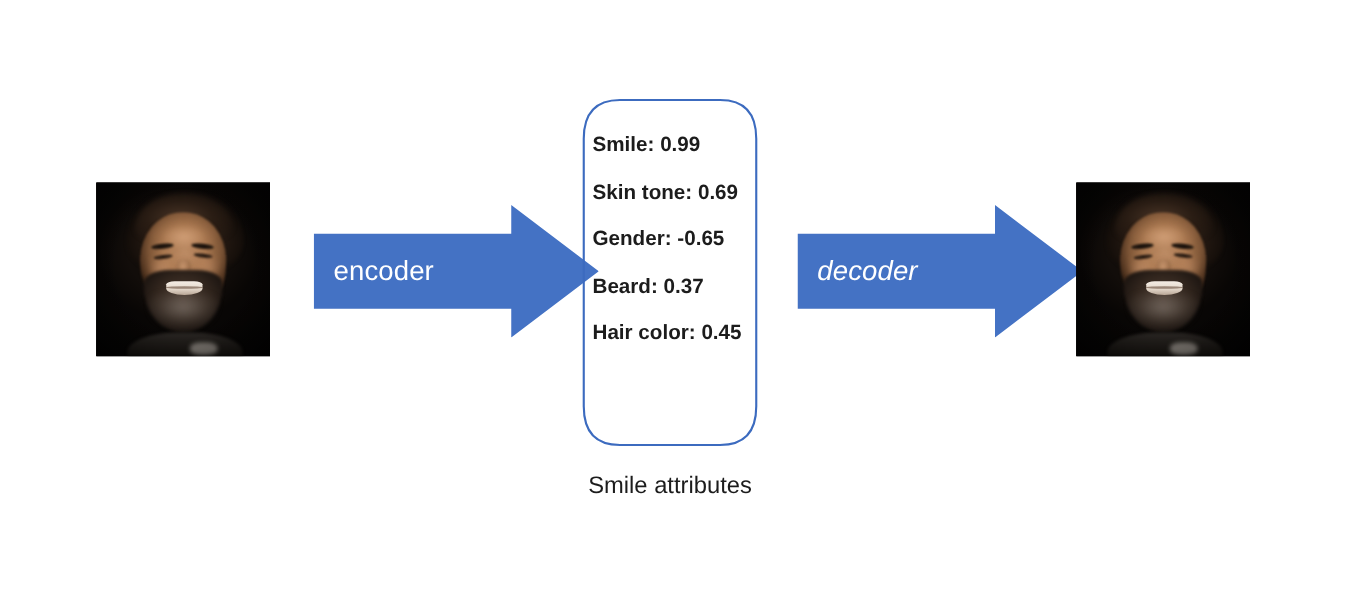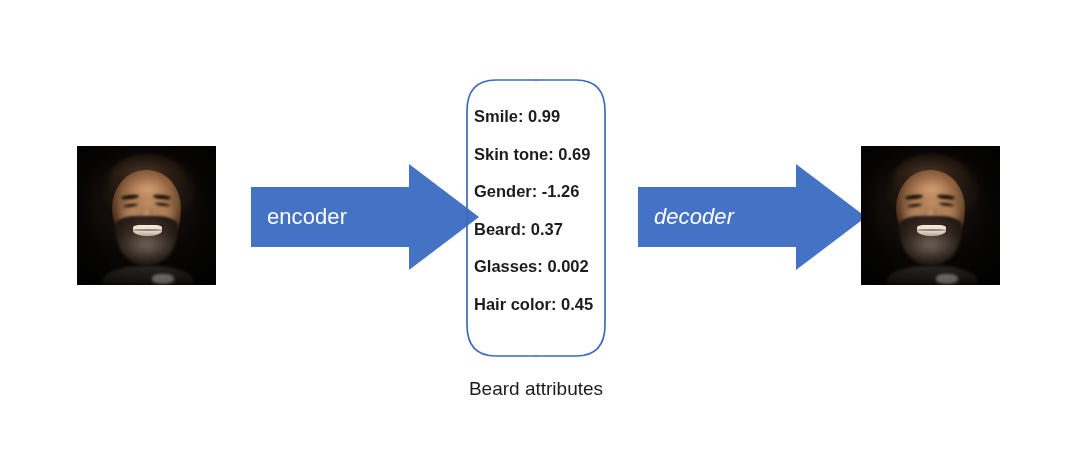--- a/index.html
+++ b/index.html
@@ -286,27 +286,26 @@
   <div class="bracket">
     <svg viewBox="0 0 148 280">
       <path d="M 74 2 L 34 2 Q 5 2 5 33 L 5 247 Q 5 278 34 278 L 74 278" fill="none" stroke="#3C6BBF" stroke-width="1.7" stroke-linecap="round"></path>
       <path d="M 74 2 L 114 2 Q 143 2 143 33 L 143 247 Q 143 278 114 278 L 74 278" fill="none" stroke="#3C6BBF" stroke-width="1.7" stroke-linecap="round"></path>
     </svg>
   </div>
 
   <div class="attr-list">
     <div class="attr-item">Smile: 0.99</div>
     <div class="attr-item">Skin tone: 0.69</div>
-    <div class="attr-item">Gender: -1.26</div>
+    <div class="attr-item">Gender: -0.65</div>
     <div class="attr-item">Beard: 0.37</div>
-    <div class="attr-item">Glasses: 0.002</div>
     <div class="attr-item">Hair color: 0.45</div>
   </div>
 
-  <div class="caption">Beard attributes</div>
+  <div class="caption">Smile attributes</div>
 
   <div class="arrow" style="left:615px; top:164px;font-style:italic;">
     <svg viewBox="0 0 228 106" preserveAspectRatio="none">
       <polygon points="0,23 158,23 158,0 228,53 158,106 158,83 0,83" fill="#4472C4"></polygon>
     </svg>
     <div class="arrow-label">decoder</div>
   </div>
 
   <div class="photo" style="left:861px; top:146px;">
     <div class="photo-inner">

